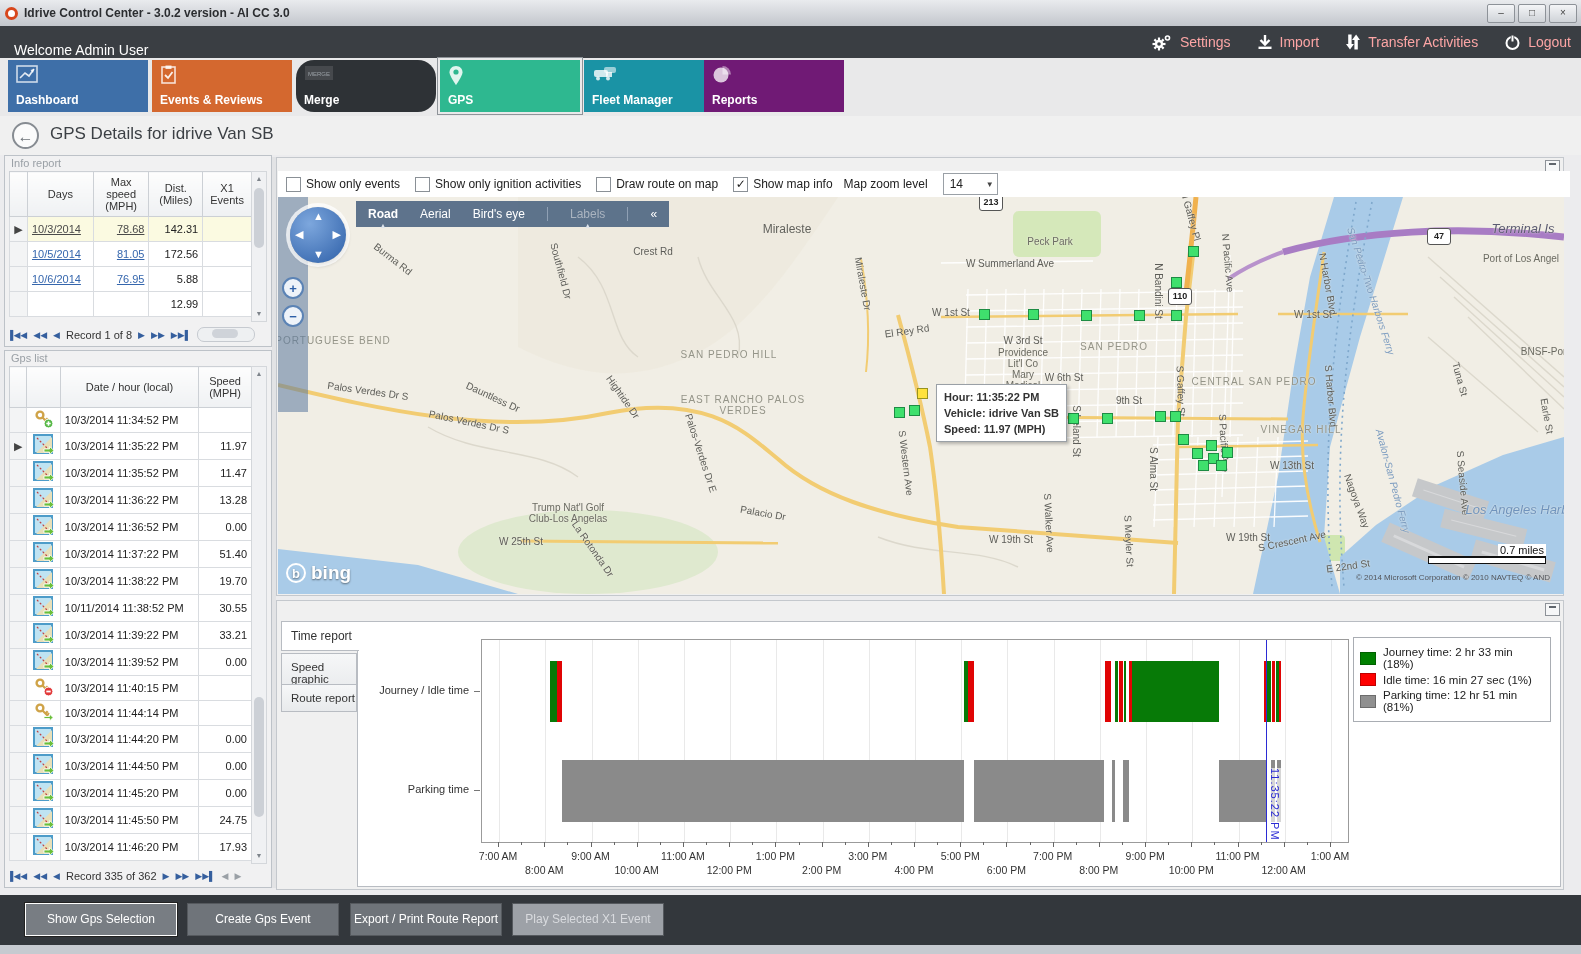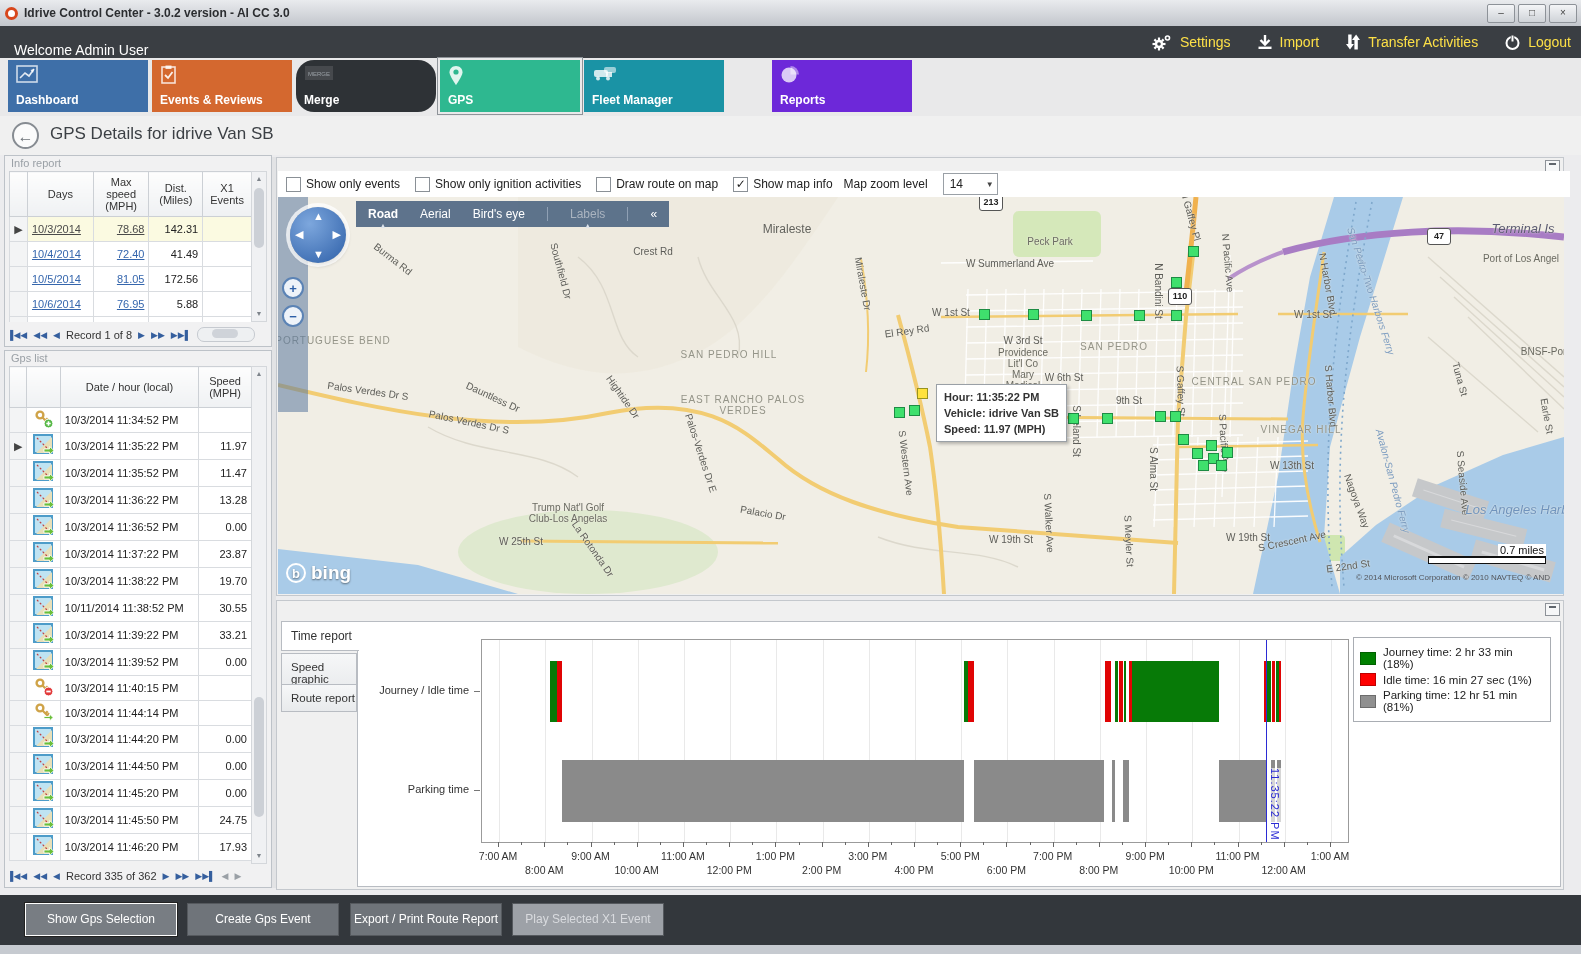--- a/index.html
+++ b/index.html
@@ -7,21 +7,21 @@
   
   .titlebar{position:absolute;left:0;top:0;width:1581px;height:26px;background:linear-gradient(#e9ebee,#c2c6cc);border-bottom:1px solid #8d9298;display:flex;align-items:center;}
   .app-logo{width:13px;height:13px;border:3px solid #d8471c;border-radius:50%;margin:0 6px 0 5px;background:#fff;box-sizing:border-box;}
   .titlebar .t{font-weight:bold;font-size:12px;color:#2b2d30;}
   .winbtns{position:absolute;right:4px;top:4px;display:flex;gap:3px;}
   .winbtn{width:26px;height:17px;background:linear-gradient(#f4f5f7,#cfd3d8);border:1px solid #8d9298;border-radius:2px;font-size:10px;line-height:15px;text-align:center;color:#444;}
   
   .topbar{position:absolute;left:0;top:26px;width:1581px;height:48px;background:#3a3e43;color:#fff;display:flex;align-items:center;}
   .topbar .welcome{margin-left:14px;font-size:14px;}
   .top-actions{position:absolute;right:10px;top:0;height:32px;display:flex;align-items:center;gap:26px;}
-  .top-action{display:flex;align-items:center;gap:7px;color:#fde047;font-size:14px;cursor:pointer;}
+  .top-action{display:flex;align-items:center;gap:7px;color:#fca5a5;font-size:14px;cursor:pointer;}
   .top-action svg{display:block;}
   
   .tabsrow{position:absolute;left:0;top:58px;width:1581px;height:58px;background:#e9e9ea;}
   .tile{position:absolute;top:2px;width:140px;height:52px;color:#fff;}
   .tile .lbl{position:absolute;left:8px;bottom:5px;font-weight:bold;font-size:12px;}
   .tile .ic{position:absolute;left:8px;top:5px;width:26px;height:22px;}
   .tile.sel-wrap{outline:1px solid #8f9499;outline-offset:2px;}
   
   .pagerow{position:absolute;left:0;top:116px;width:1581px;height:39px;background:#f0f0f0;}
   .backbtn{position:absolute;left:12px;top:6px;width:27px;height:27px;border:2px solid #878c92;border-radius:50%;color:#6f747a;font-size:16px;line-height:25px;text-align:center;box-sizing:border-box;background:#fbfbfb;}
@@ -221,21 +221,21 @@
             <g fill="rgba(255,255,255,.8)">
               <rect x="2" y="5" width="14" height="7" rx="2"></rect>
               <rect x="14" y="7" width="6" height="5"></rect>
               <circle cx="6" cy="13.5" r="2"></circle>
               <circle cx="16" cy="13.5" r="2"></circle>
               <rect x="12" y="2" width="12" height="6" rx="2" opacity=".7"></rect>
             </g>
           </svg></div>
         <div class="lbl">Fleet Manager</div>
       </div>
-      <div class="tile" style="left: 772px; background: #6d28d9;">
+      <div class="tile" style="left: 704px; background: #701a75;">
         <div class="ic"><svg width="20" height="20" viewBox="0 0 20 20">
             <circle cx="9" cy="10" r="7.5" fill="rgba(255,255,255,.75)"></circle>
             <path d="M9,10 L9,1.5 A8.5,8.5 0 0 1 17.5,10 Z" fill="rgba(255,255,255,.45)" transform="translate(1.5,-0.5)"></path>
           </svg></div>
         <div class="lbl">Reports</div>
       </div>
     </div>
 
   <div class="pagerow">
     <div class="backbtn">←</div>
@@ -261,27 +261,20 @@
               <th>Days</th>
               <th>Max<br>speed<br>(MPH)</th>
               <th>Dist.<br>(Miles)</th>
               <th>X1 Events</th>
             </tr>
             <tr class="selrow">
               <td class="selcell">▶</td>
               <td><a class="cell-link dark">10/3/2014</a></td>
               <td style="text-align:right;"><a class="cell-link dark">78.68</a></td>
               <td style="text-align:right;">142.31</td>
-              <td></td>
-            </tr>
-            <tr class="">
-              <td class="selcell"></td>
-              <td><a class="cell-link ">10/4/2014</a></td>
-              <td style="text-align:right;"><a class="cell-link ">72.40</a></td>
-              <td style="text-align:right;">41.49</td>
               <td></td>
             </tr>
             <tr class="">
               <td class="selcell"></td>
               <td><a class="cell-link ">10/5/2014</a></td>
               <td style="text-align:right;"><a class="cell-link ">81.05</a></td>
               <td style="text-align:right;">172.56</td>
               <td></td>
             </tr>
             <tr class="">
@@ -394,21 +387,21 @@
             </tr>
             <tr>
               <td class="selcell"></td>
               <td style="padding:1px;text-align:center;"><svg width="22" height="22" viewBox="0 0 22 22">
                   <rect x="1" y="1" width="18" height="18" fill="#bfe3f2" stroke="#4d9cc9" stroke-width="2"></rect>
                   <polygon points="3,19 19,3 19,19" fill="#e8dfb8"></polygon>
                   <path d="M4,4 L16,16" stroke="#c04040" stroke-width="1.2" stroke-dasharray="2,2"></path>
                   <polygon points="11,15 16.5,15 16.5,12.5 21,16.5 16.5,20.5 16.5,18 11,18" fill="#6abf3a" stroke="#fff" stroke-width=".8"></polygon>
                 </svg></td>
               <td>10/3/2014 11:37:22 PM</td>
-              <td style="text-align:right;">23.87</td>
+              <td style="text-align:right;">51.40</td>
             </tr>
             <tr>
               <td class="selcell"></td>
               <td style="padding:1px;text-align:center;"><svg width="22" height="22" viewBox="0 0 22 22">
                   <rect x="1" y="1" width="18" height="18" fill="#bfe3f2" stroke="#4d9cc9" stroke-width="2"></rect>
                   <polygon points="3,19 19,3 19,19" fill="#e8dfb8"></polygon>
                   <path d="M4,4 L16,16" stroke="#c04040" stroke-width="1.2" stroke-dasharray="2,2"></path>
                   <polygon points="11,15 16.5,15 16.5,12.5 21,16.5 16.5,20.5 16.5,18 11,18" fill="#6abf3a" stroke="#fff" stroke-width=".8"></polygon>
                 </svg></td>
               <td>10/3/2014 11:38:22 PM</td>

